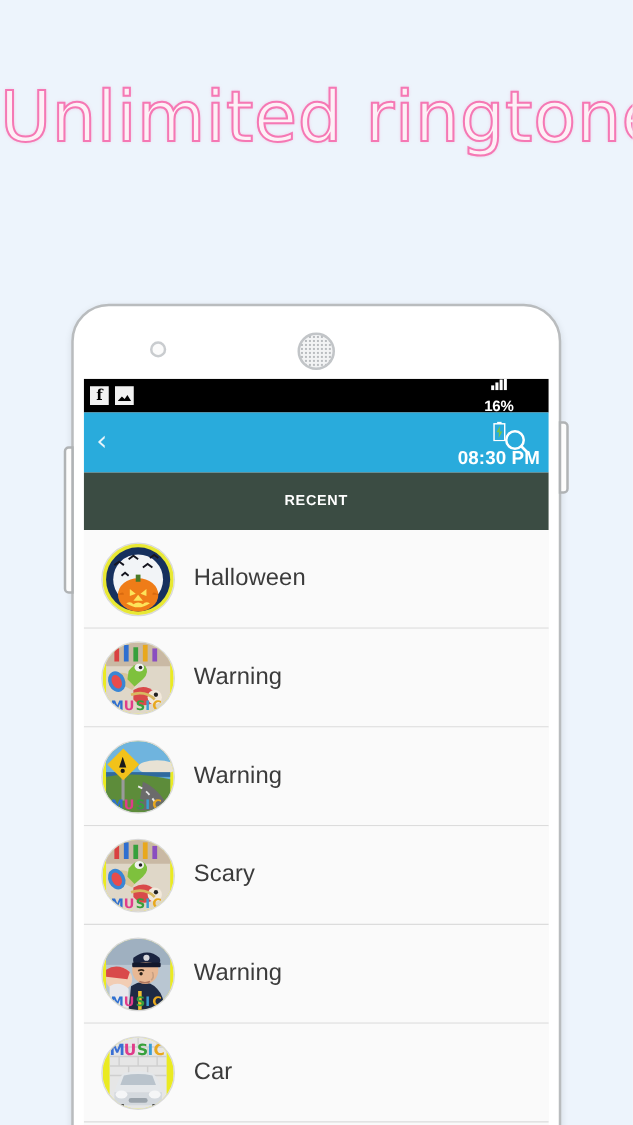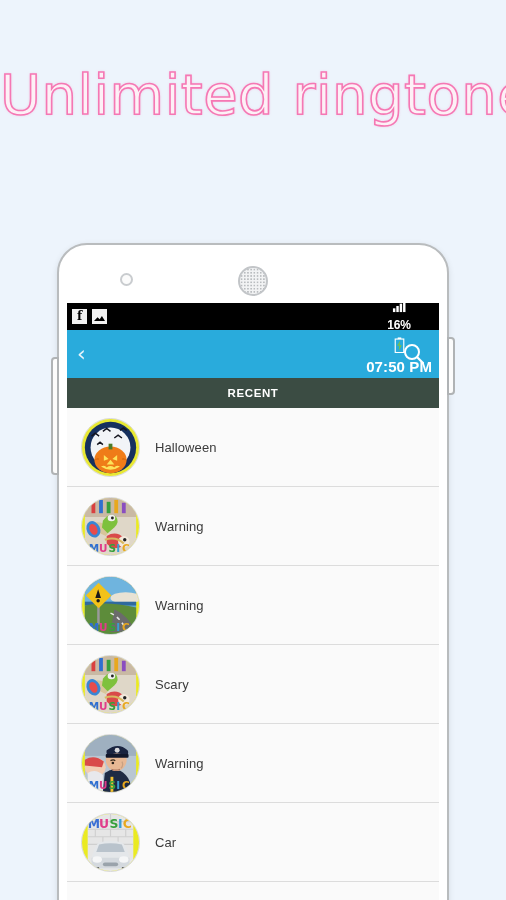--- a/index.html
+++ b/index.html
@@ -115,21 +115,21 @@
     font-size: 22px; color: #e8f4fa; line-height: 1;
     margin-right: 6px; font-family: "DejaVu Sans", sans-serif;
   }
   .app-title {
     font-size: 20px; color: #fff; letter-spacing: 0.2px;
   }
   .search-btn { margin-left: auto; display: flex; align-items: center; }
 
   
   .tabs {
-    height: 30px; background: #3b4c43;
+    height: 46px; background: #3b4c43;
     display: flex; align-items: stretch;
   }
   .tab {
     flex: 1; position: relative;
     display: flex; align-items: center; justify-content: center;
     color: #ffffff; font-size: 11.5px; font-weight: bold;
     letter-spacing: 0.6px;
   }
   .tab + .tab::before {
     content: ""; position: absolute; left: 0; top: 9px; bottom: 9px;
@@ -151,21 +151,21 @@
   .thumb {
     width: 59px; height: 59px; border-radius: 50%;
     overflow: hidden; flex: none;
     border: 1px solid #d9d9d9;
     position: relative;
     background: #eee;
   }
   .thumb svg { display: block; width: 100%; height: 100%; }
   .row-label {
     margin-left: 15px;
-    font-size: 13px; color: #3b3b3b; letter-spacing: 0.1px;
+    font-size: 19px; color: #3b3b3b; letter-spacing: 0.1px;
   }
 </style>
 </head>
 <body>
 
 <div class="page">
 
   <div class="headline">Unlimited ringtones</div>
 
   <div class="phone">
@@ -200,21 +200,21 @@
             <rect x="8.2" y="6" width="2.6" height="9" fill="#fff"></rect>
             <rect x="11.8" y="3" width="2.6" height="12" fill="#fff"></rect>
           </svg>
           <span class="pct">16%</span>
 
           <svg class="ico" width="11" height="16" viewBox="0 0 12 18">
             <rect x="4" y="0.5" width="4" height="1.8" fill="#fff"></rect>
             <rect x="1.2" y="2.3" width="9.6" height="15.2" fill="none" stroke="#fff" stroke-width="1.3"></rect>
             <path d="M6.6 4.2 L3.4 9.8 H5.8 L5.2 15.2 L8.6 9.2 H6.2 Z" fill="#7cc242"></path>
           </svg>
-          <span class="clock">07:50 PM</span>
+          <span class="clock">08:30 PM</span>
         </div>
       </div>
 
       <div class="appbar">
         <span class="back-chev">‹</span>
         <span class="search-btn">
           <svg width="26" height="26" viewBox="0 0 26 26">
             <circle cx="11" cy="11" r="7" fill="none" stroke="#fff" stroke-width="2"></circle>
             <path d="M16.2 16.2 L22 22" stroke="#fff" stroke-width="2.2" stroke-linecap="round"></path>
           </svg>

